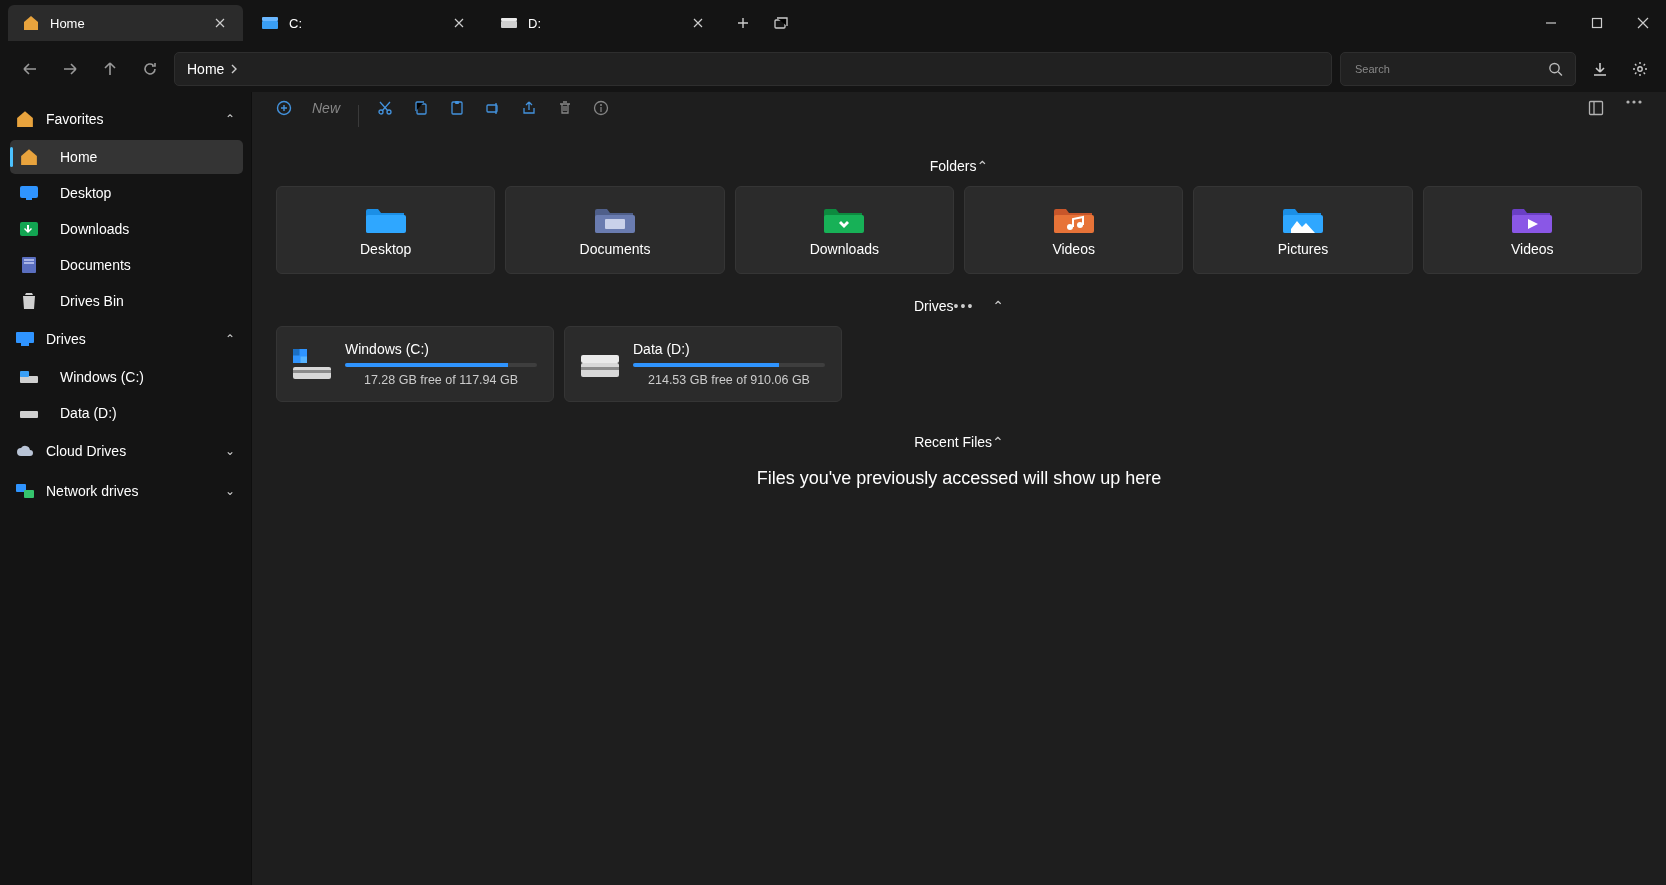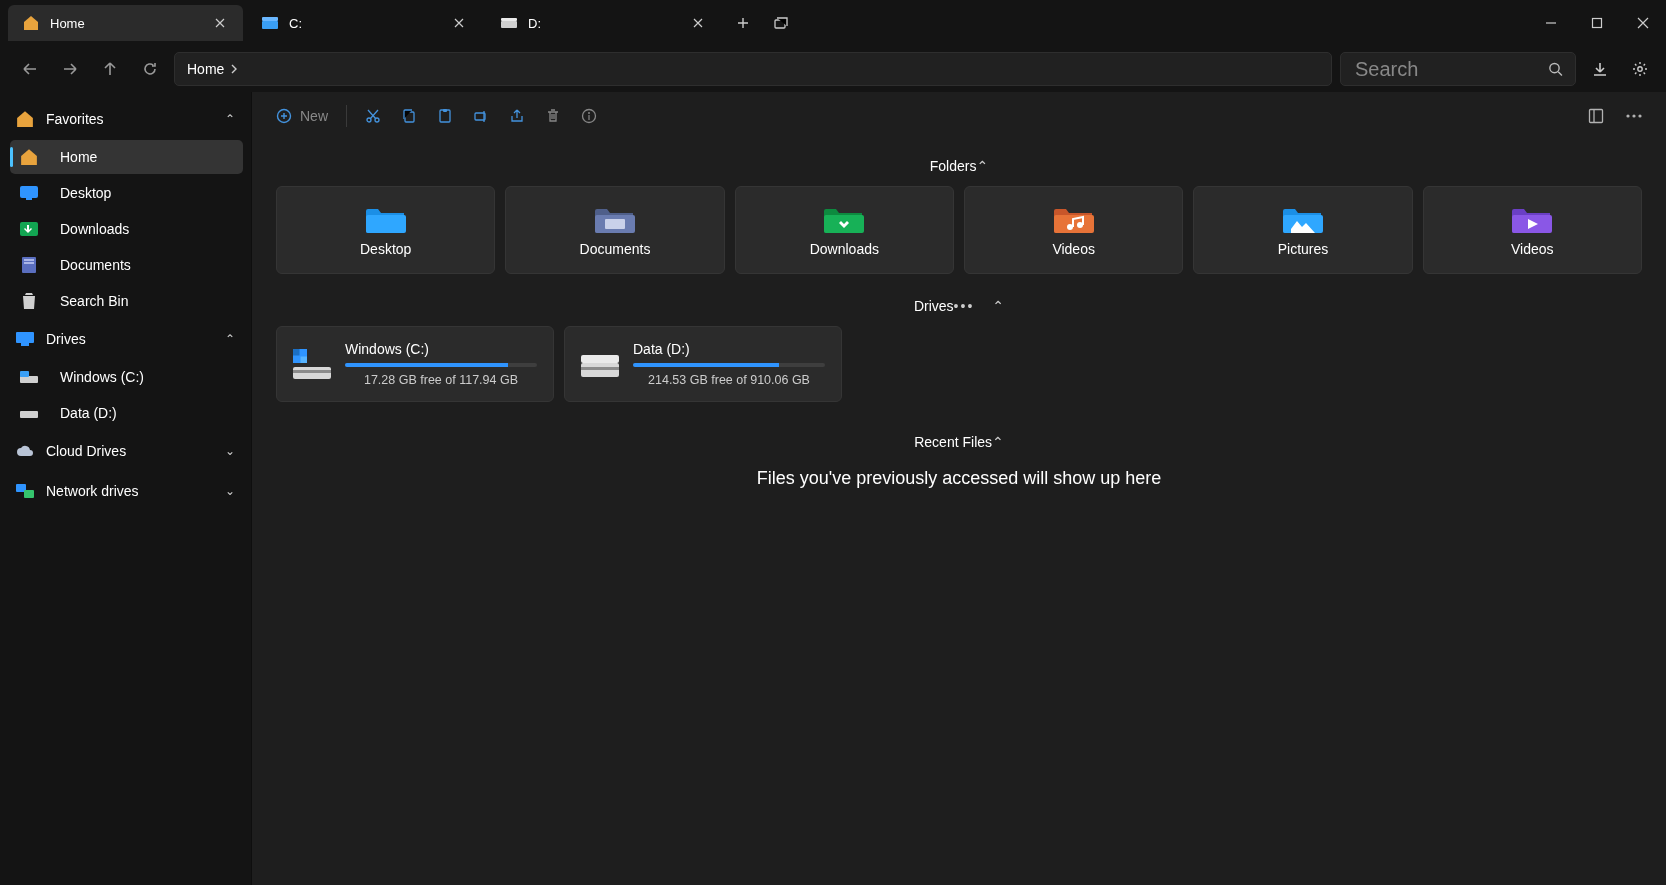--- a/index.html
+++ b/index.html
@@ -112,21 +112,21 @@
     background: #212121;
     border: 1px solid #2e2e2e;
     border-radius: 5px;
     display: flex; align-items: center;
     padding: 0 12px;
     color: var(--text-dimmer);
     justify-content: space-between;
   }
   .searchbox input {
     background: transparent; border: none; outline: none;
-    color: var(--text); font-size: 20px; width: 100%;
+    color: var(--text); font-size: 11px; width: 100%;
   }
   .searchbox input::placeholder { color: var(--text-dimmer); }
 
   
   .main {
     display: flex;
     height: calc(100% - 92px);
   }
   .sidebar {
     width: 252px;
@@ -183,25 +183,26 @@
   
   .toolbar {
     height: 48px;
     display: flex;
     align-items: center;
     padding: 0 16px;
     gap: 4px;
   }
   .tool-btn {
     height: 32px;
-    display: flex; align-items: center; justify-content: center;
+    display: flex; align-items: flex-start; justify-content: center;
     padding: 0 8px;
-    gap: 8px;
+    gap: 20px;
     border-radius: 4px;
     color: var(--text-dimmer);
+    font-style: italic;
   }
   .tool-btn svg { opacity: .85; }
   .tool-sep {
     width: 1px; height: 22px; background: #3a3a3a;
     margin: 0 6px;
   }
   .toolbar-right { margin-left: auto; display: flex; gap: 6px; }
 
   .scroll {
     flex: 1;
@@ -443,21 +444,21 @@
           </svg>
       </span>
       <span>Documents</span>
     </div>
     <div class="side-item">
       <span class="side-icon" style="margin-left:-26px;margin-right:8px">
         <svg width="14" height="18" viewBox="0 0 14 18">
             <path fill="#d0d0d0" d="M1 4h12l-1 13H2zM4 1h6l1 2H3z"></path>
           </svg>
       </span>
-      <span>Search Bin</span>
+      <span>Drives Bin</span>
     </div>
 
     <div class="side-section-header">
       <span class="side-icon">
         <svg width="18" height="14" viewBox="0 0 18 14">
             <rect width="18" height="11" rx="1" fill="#2f94ff"></rect>
             <rect x="5" y="11" width="8" height="3" fill="#2f94ff"></rect>
           </svg>
       </span>
       <span>Drives</span>

